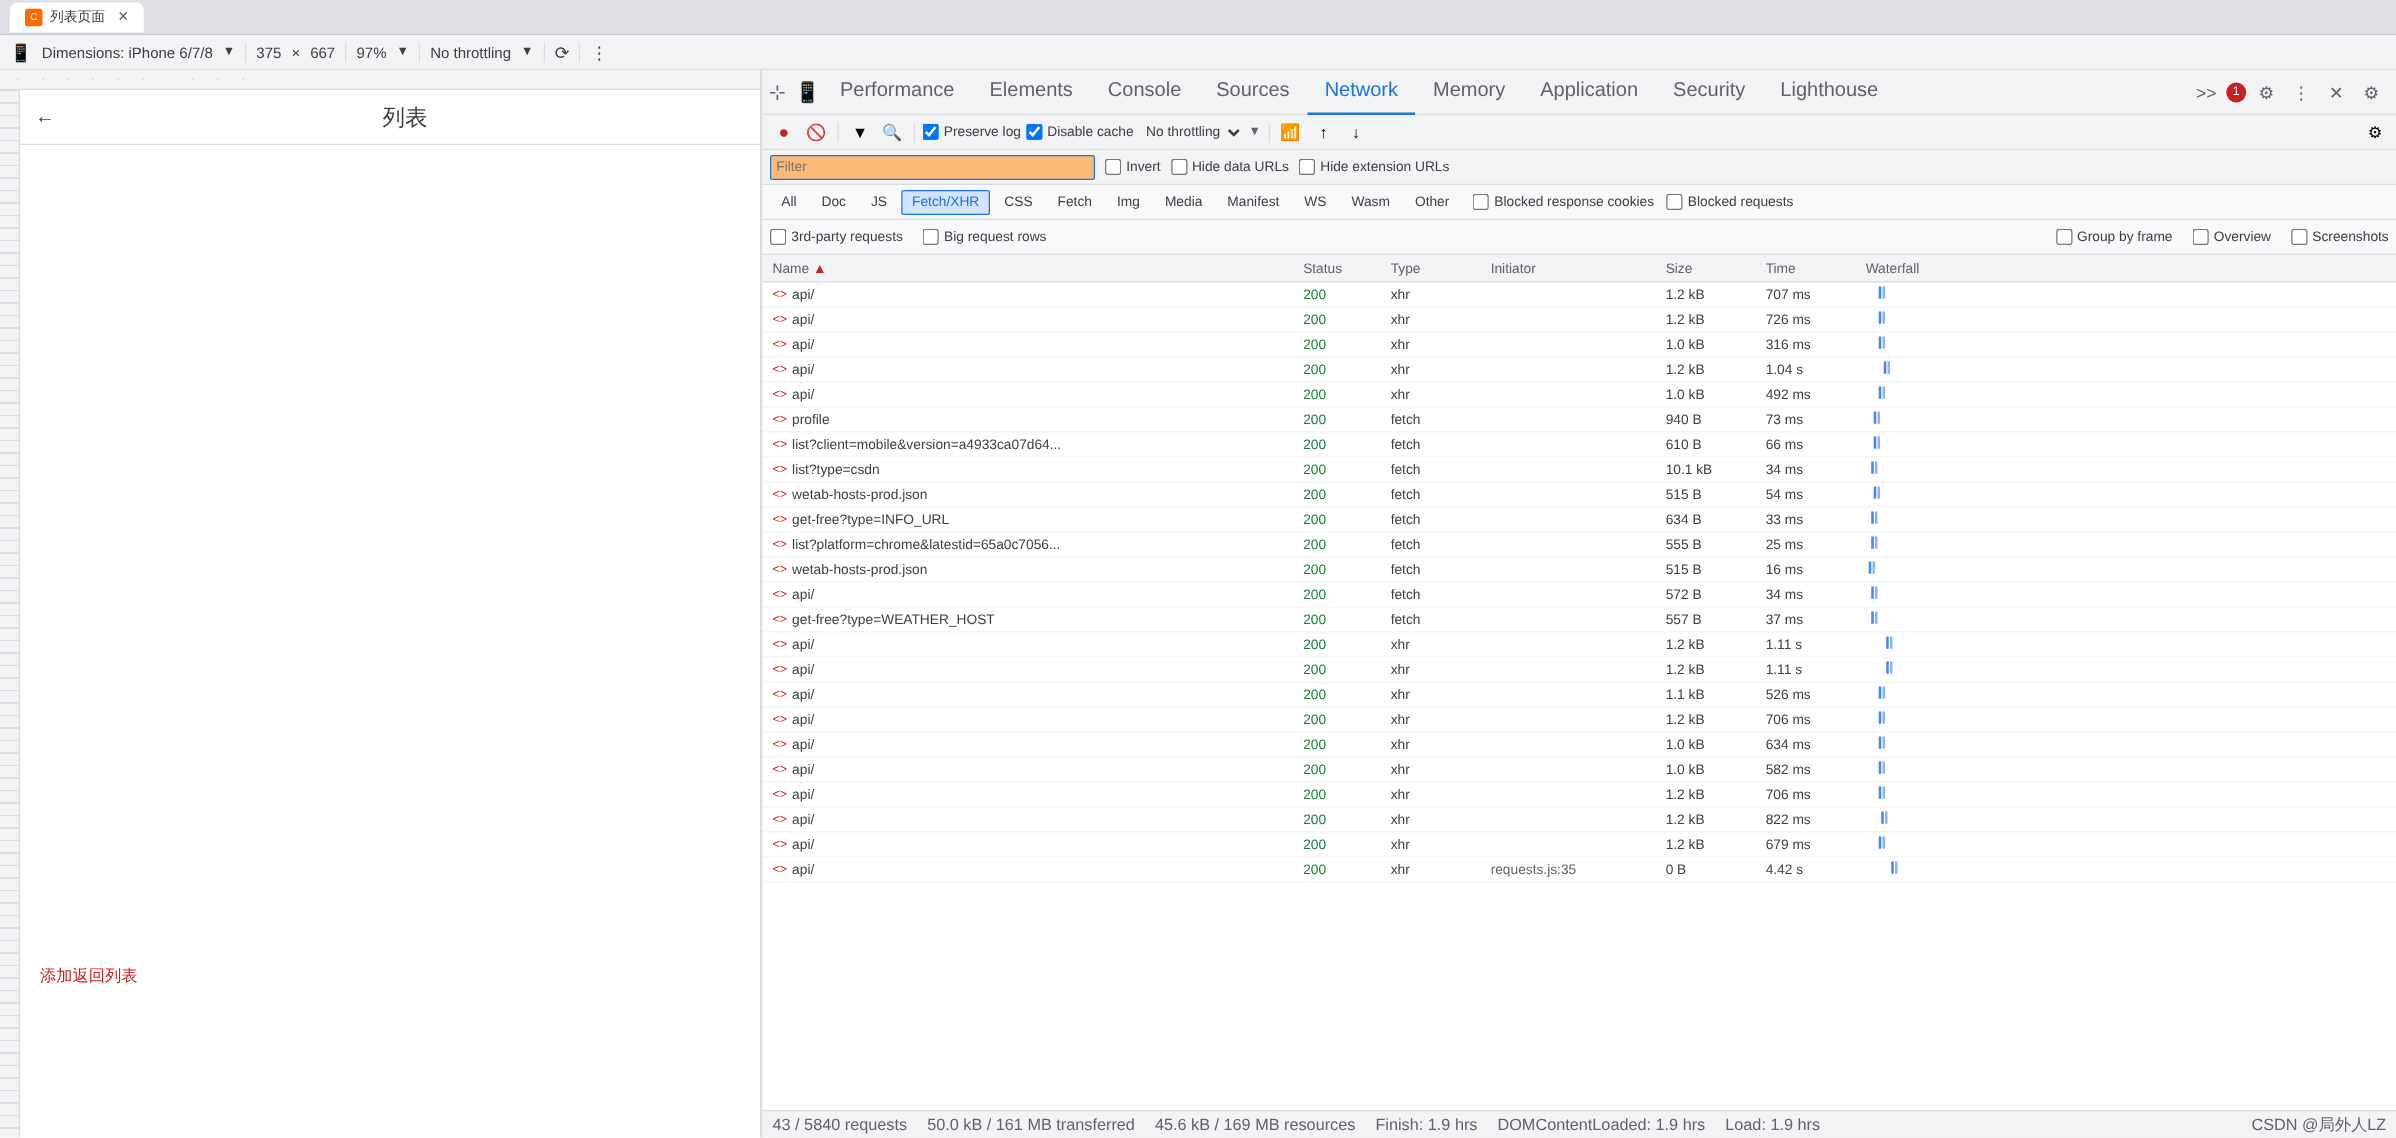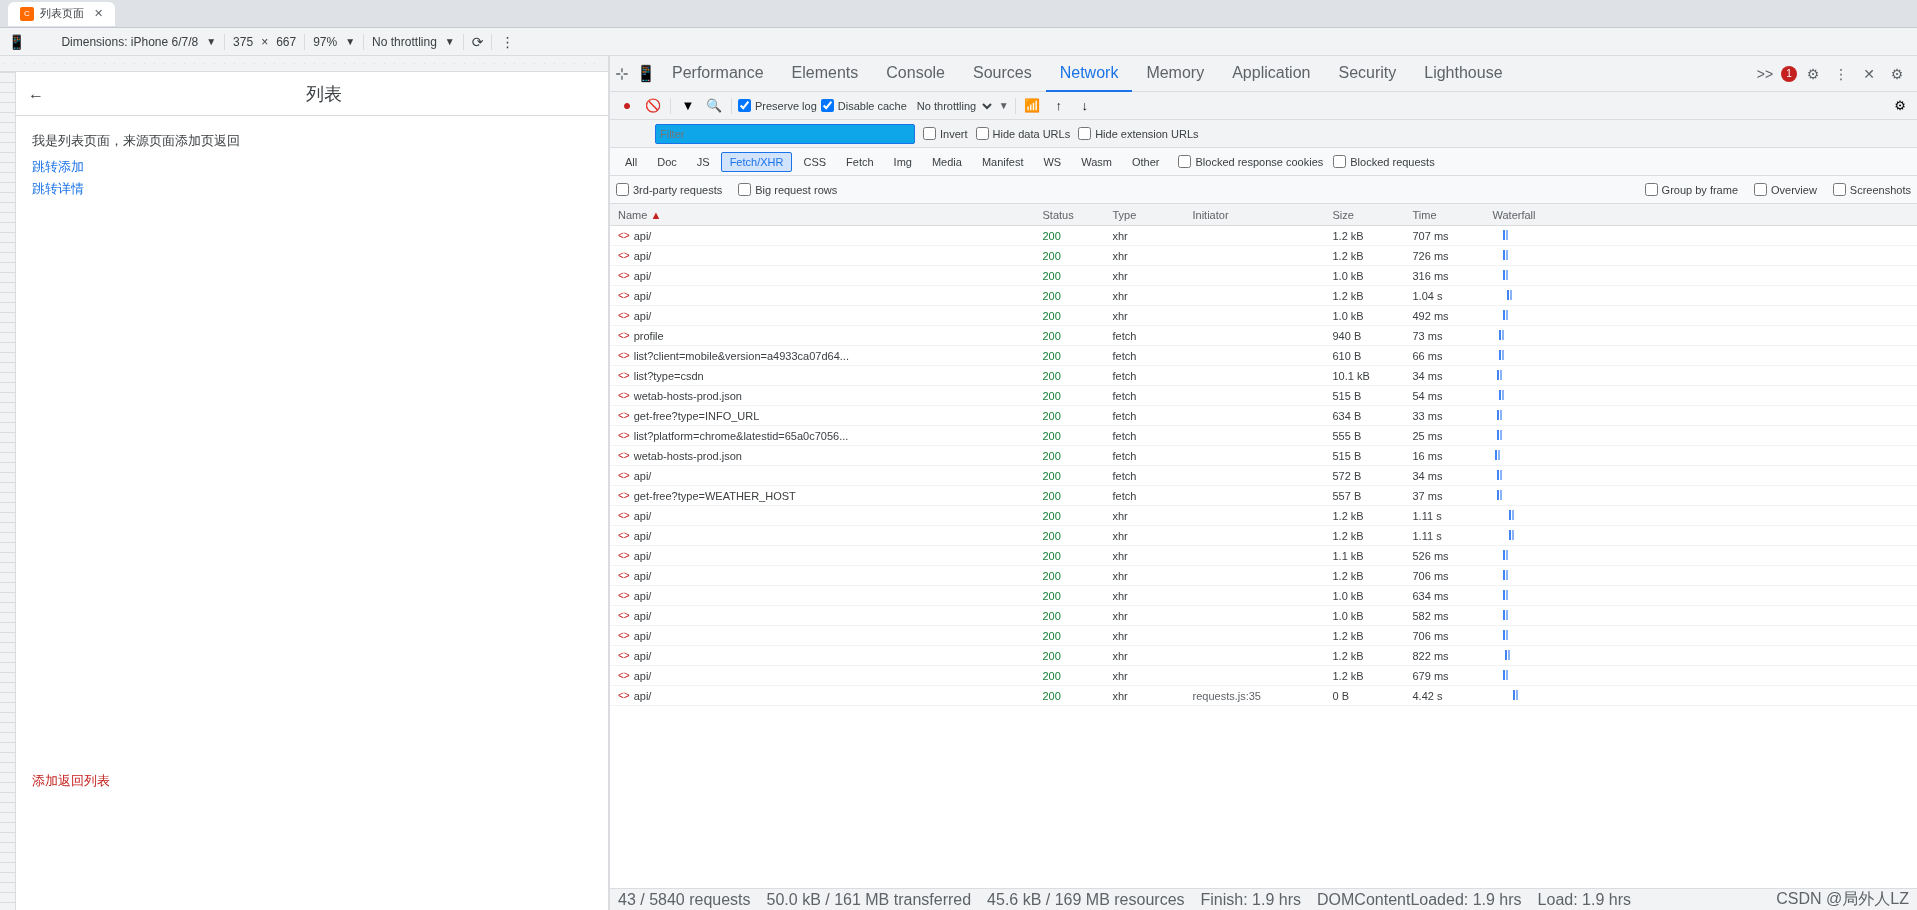--- a/index.html
+++ b/index.html
@@ -76,27 +76,26 @@
       align-items: center;
       height: 28px;
       background: #f1f3f4;
       border-bottom: 1px solid #dadce0;
       padding: 0 6px;
       gap: 8px;
     }
     .filter-input-wrap {
       display: flex;
       align-items: center;
-      background: #0ea5e9;
+      background: #fdba74;
       border: 1px solid #1a73e8;
       border-radius: 2px;
       padding: 0 4px;
       height: 20px;
       width: 260px;
-      margin-left: 39px;
     }
     .filter-input {
       border: none; outline: none; font-size: 11px; color: #3c4043; width: 100%; background: transparent;
     }
 
     
     .type-filters {
       display: flex;
       align-items: center;
       height: 28px;
@@ -186,21 +185,21 @@
 
     
     .status-bar {
       height: 22px;
       background: #f1f3f4;
       border-top: 1px solid #dadce0;
       display: flex;
       align-items: center;
       padding: 0 8px;
       gap: 16px;
-      font-size: 16px;
+      font-size: 13px;
       color: #5f6368;
     }
 
     
     .net-table-body::-webkit-scrollbar { width: 8px; }
     .net-table-body::-webkit-scrollbar-track { background: #f1f3f4; }
     .net-table-body::-webkit-scrollbar-thumb { background: #dadce0; border-radius: 4px; }
 
     .devtools-wrapper {
       position: fixed;
@@ -280,21 +279,21 @@
       <div class="browser-favicon">
           <span>C</span>
         </div>
       <span>列表页面</span>
       <span style="font-size:11px;color:#5f6368;margin-left:4px;">✕</span>
     </div>
   </div>
 
   <div class="top-bar">
     <span style="font-size:14px;">📱</span>
-    <span style="cursor:pointer;margin-left:28px;">Dimensions: iPhone 6/7/8</span>
+    <span style="cursor:pointer;">Dimensions: iPhone 6/7/8</span>
     <span style="font-size:10px;">▼</span>
     <div class="top-bar-sep"></div>
     <span>375</span>
     <span>×</span>
     <span>667</span>
     <div class="top-bar-sep"></div>
     <span style="cursor:pointer;">97%</span>
     <span style="font-size:10px;">▼</span>
     <div class="top-bar-sep"></div>
     <span style="cursor:pointer;">No throttling</span>
@@ -314,25 +313,20 @@
       </div>
       <div style="display:flex;flex:1;">
         <div style="width:16px;background:#f1f3f4;border-right:1px solid #dadce0;">
           <div style="height:100%;background:repeating-linear-gradient(180deg,#dadce0 0px,#dadce0 1px,transparent 1px,transparent 10px);"></div>
         </div>
         <div style="flex:1;display:flex;flex-direction:column;">
 
           <div class="page-header">
             <span class="back-btn">←</span>
             <span class="page-title">列表</span>
-          </div>
-          <div class="page-content">
-            <p class="page-desc">我是列表页面，来源页面添加页返回</p>
-            <a class="page-link">跳转添加</a>
-            <a class="page-link">跳转详情</a>
           </div>
           <div style="flex:1;position:relative;">
             <span class="add-return">添加返回列表</span>
           </div>
         </div>
       </div>
     </div>
 
     <div class="devtools-section">
 

